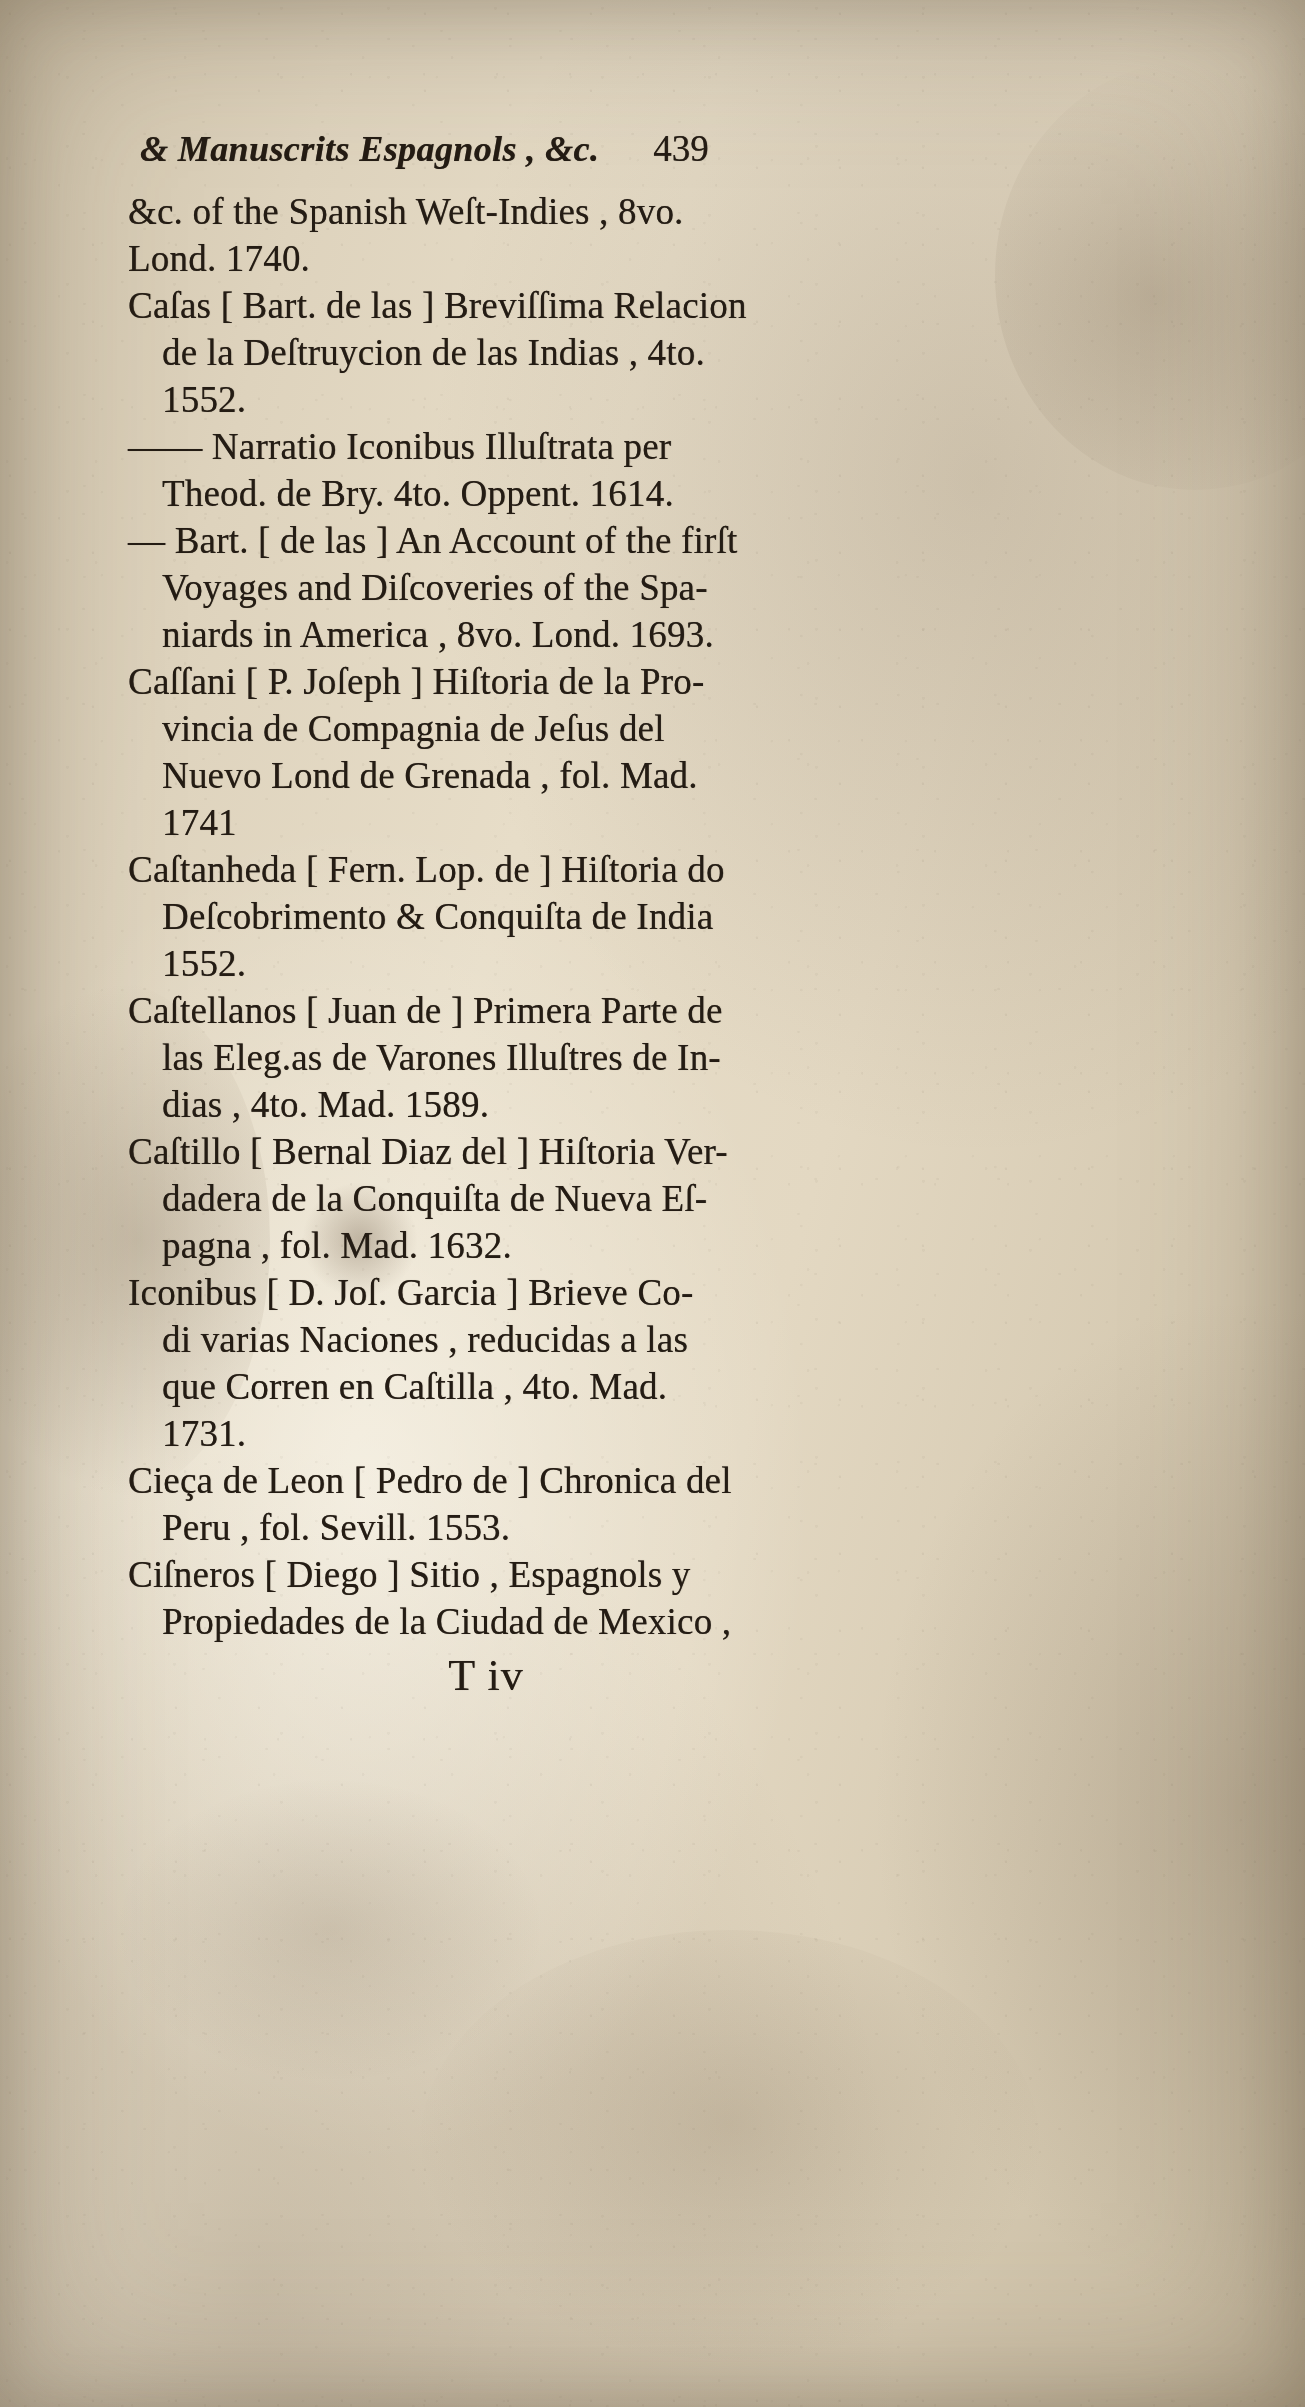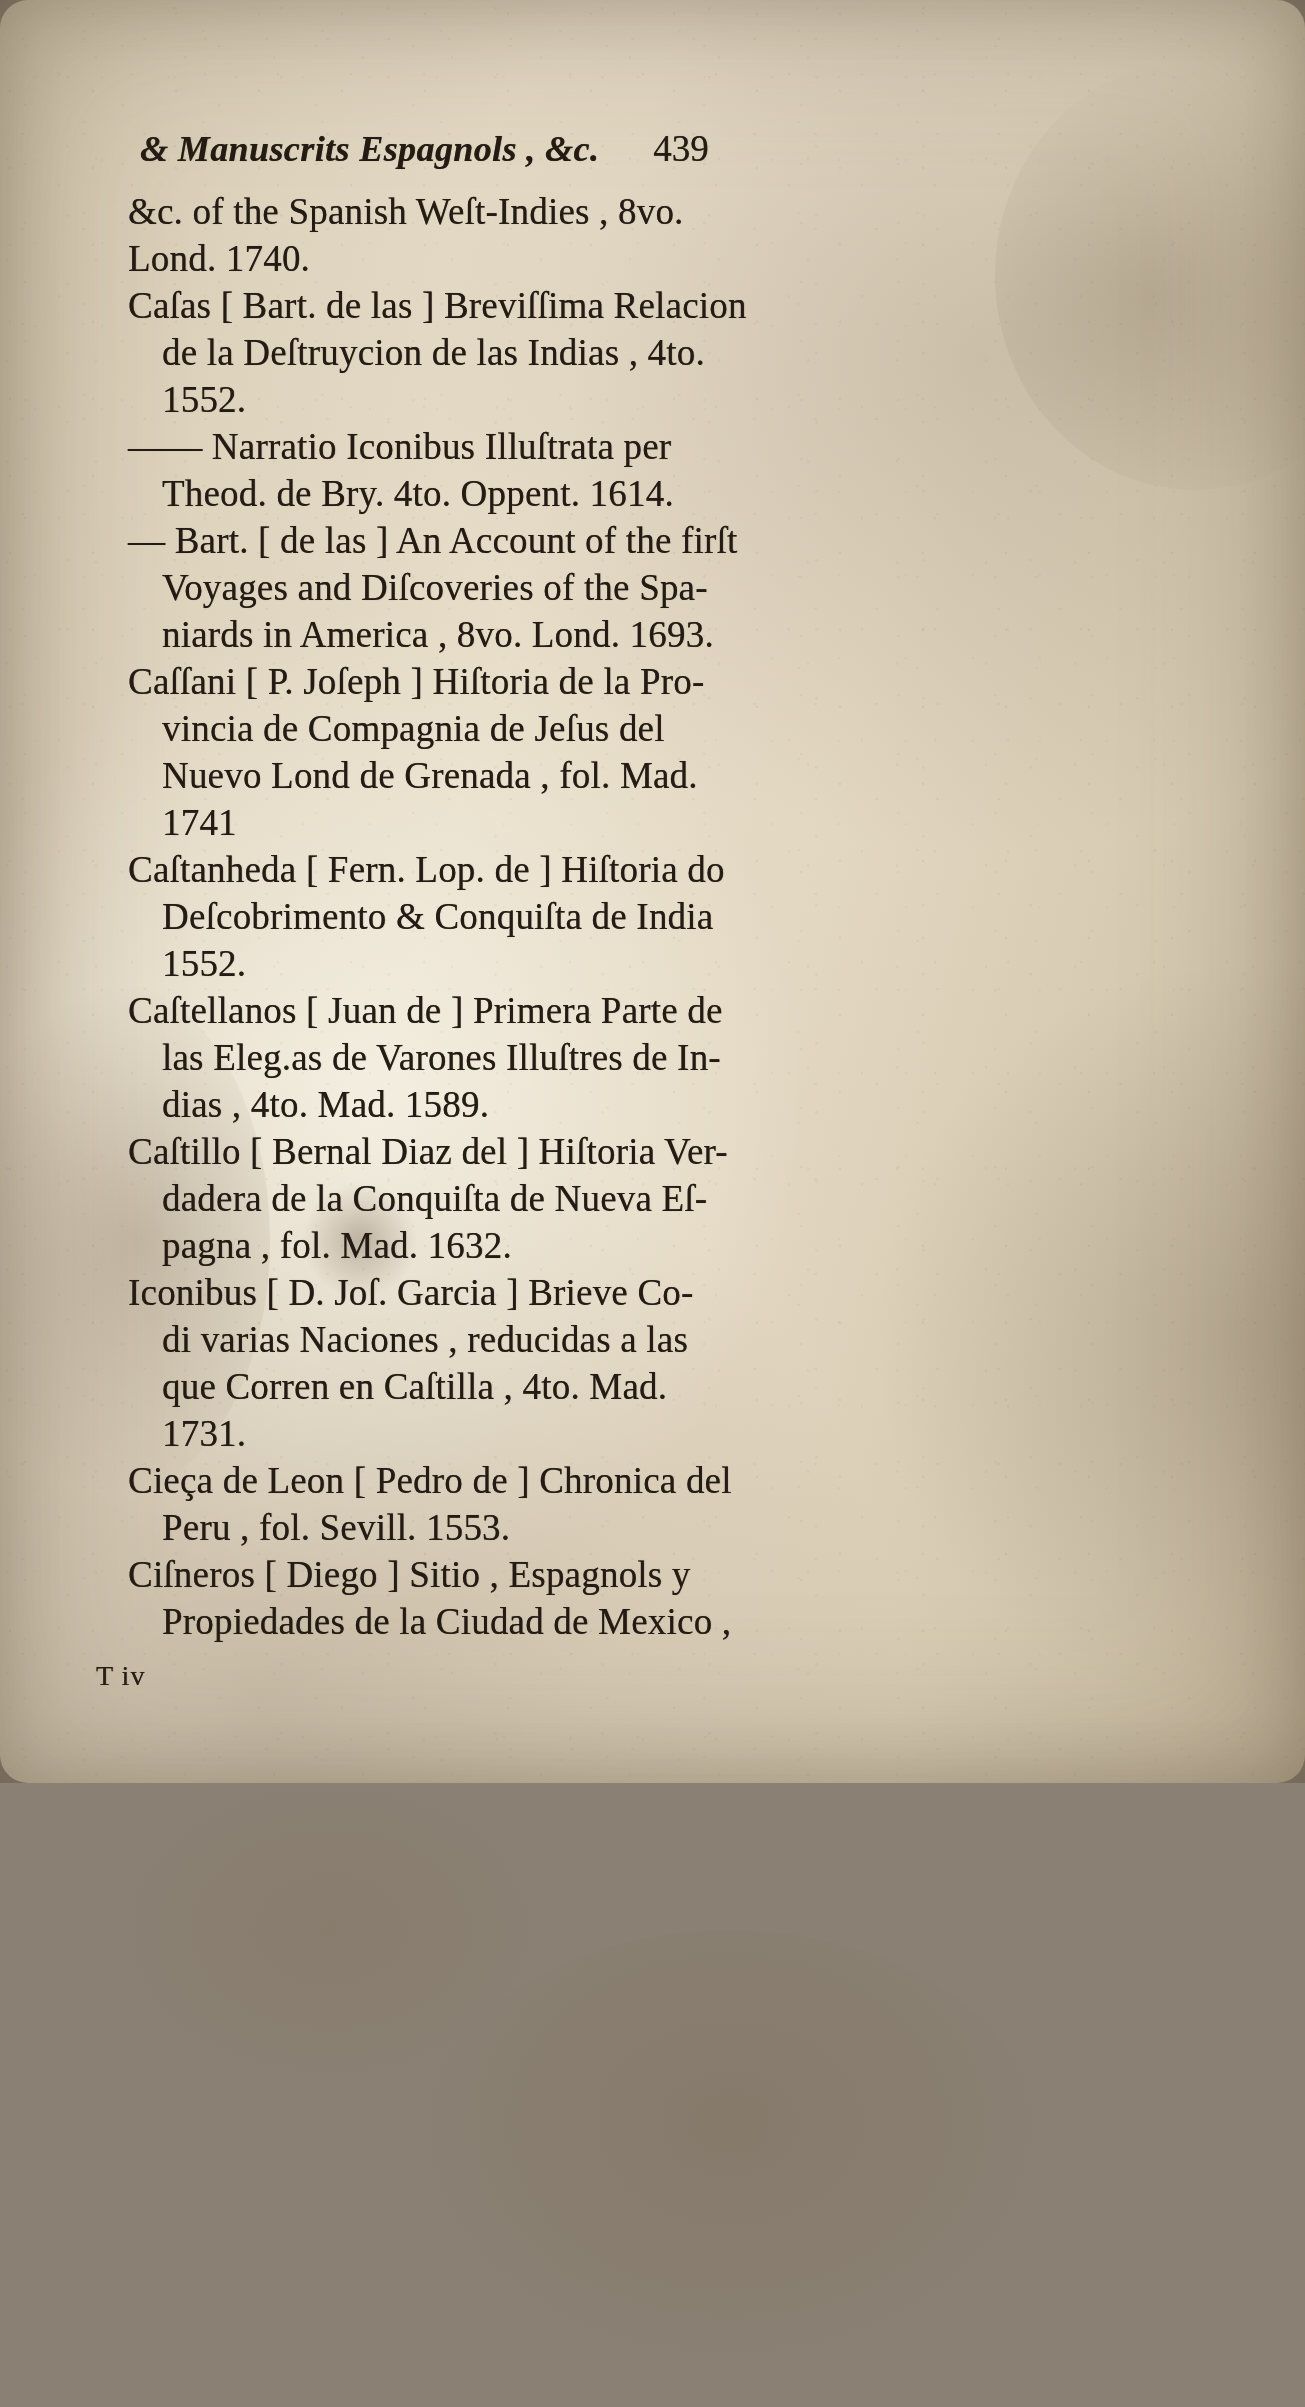--- a/index.html
+++ b/index.html
@@ -11,28 +11,27 @@
     width: 1305px;
     height: 2407px;
     overflow: hidden;
     font-family: "Liberation Serif", serif;
   }
 
   
   #page {
     position: relative;
     width: 1305px;
-    height: 1783px;
+    height: 2407px;
     background:
       radial-gradient(ellipse 55% 45% at 28% 62%, rgba(255,253,246,0.55) 0%, rgba(255,253,246,0.0) 62%),
       radial-gradient(ellipse 60% 40% at 75% 20%, rgba(120,104,84,0.22) 0%, rgba(120,104,84,0.0) 70%),
       radial-gradient(ellipse 70% 50% at 20% 95%, rgba(126,110,88,0.28) 0%, rgba(126,110,88,0.0) 70%),
       radial-gradient(ellipse 40% 30% at 95% 75%, rgba(120,104,84,0.25) 0%, rgba(120,104,84,0.0) 70%),
       linear-gradient(105deg, #cfc3ab 0%, #ded3bd 18%, #e7ddc8 38%, #e3d8c2 58%, #d6cab2 78%, #c4b79d 100%);
-    border-radius: 28px;
   }
 
   
   #grain {
     position: absolute;
     inset: 0;
     pointer-events: none;
     opacity: .30;
     background-image:
       radial-gradient(circle at 12% 18%, rgba(90,76,58,.22) 0 1.2px, transparent 1.6px),
@@ -99,23 +98,24 @@
   .line {
     display: block;
     white-space: nowrap;
     letter-spacing: .2px;
     margin-bottom: 10px;
   }
   .indent1 { padding-left: 34px; }
   .hang    { padding-left: 0px; }
 
   .catchword {
-    margin-top: 22px;
+    margin-top: 14px;
+    text-align: center;
     padding-right: 150px;
-    font-size: 28px;
+    font-size: 44px;
     letter-spacing: 1px;
   }
 
   
   #textblock .line,
   #textblock .headline,
   #textblock .catchword {
     text-shadow: 0 0 0.6px rgba(35,27,18,.55), 0.4px 0.3px 0.9px rgba(35,27,18,.28);
   }
 

